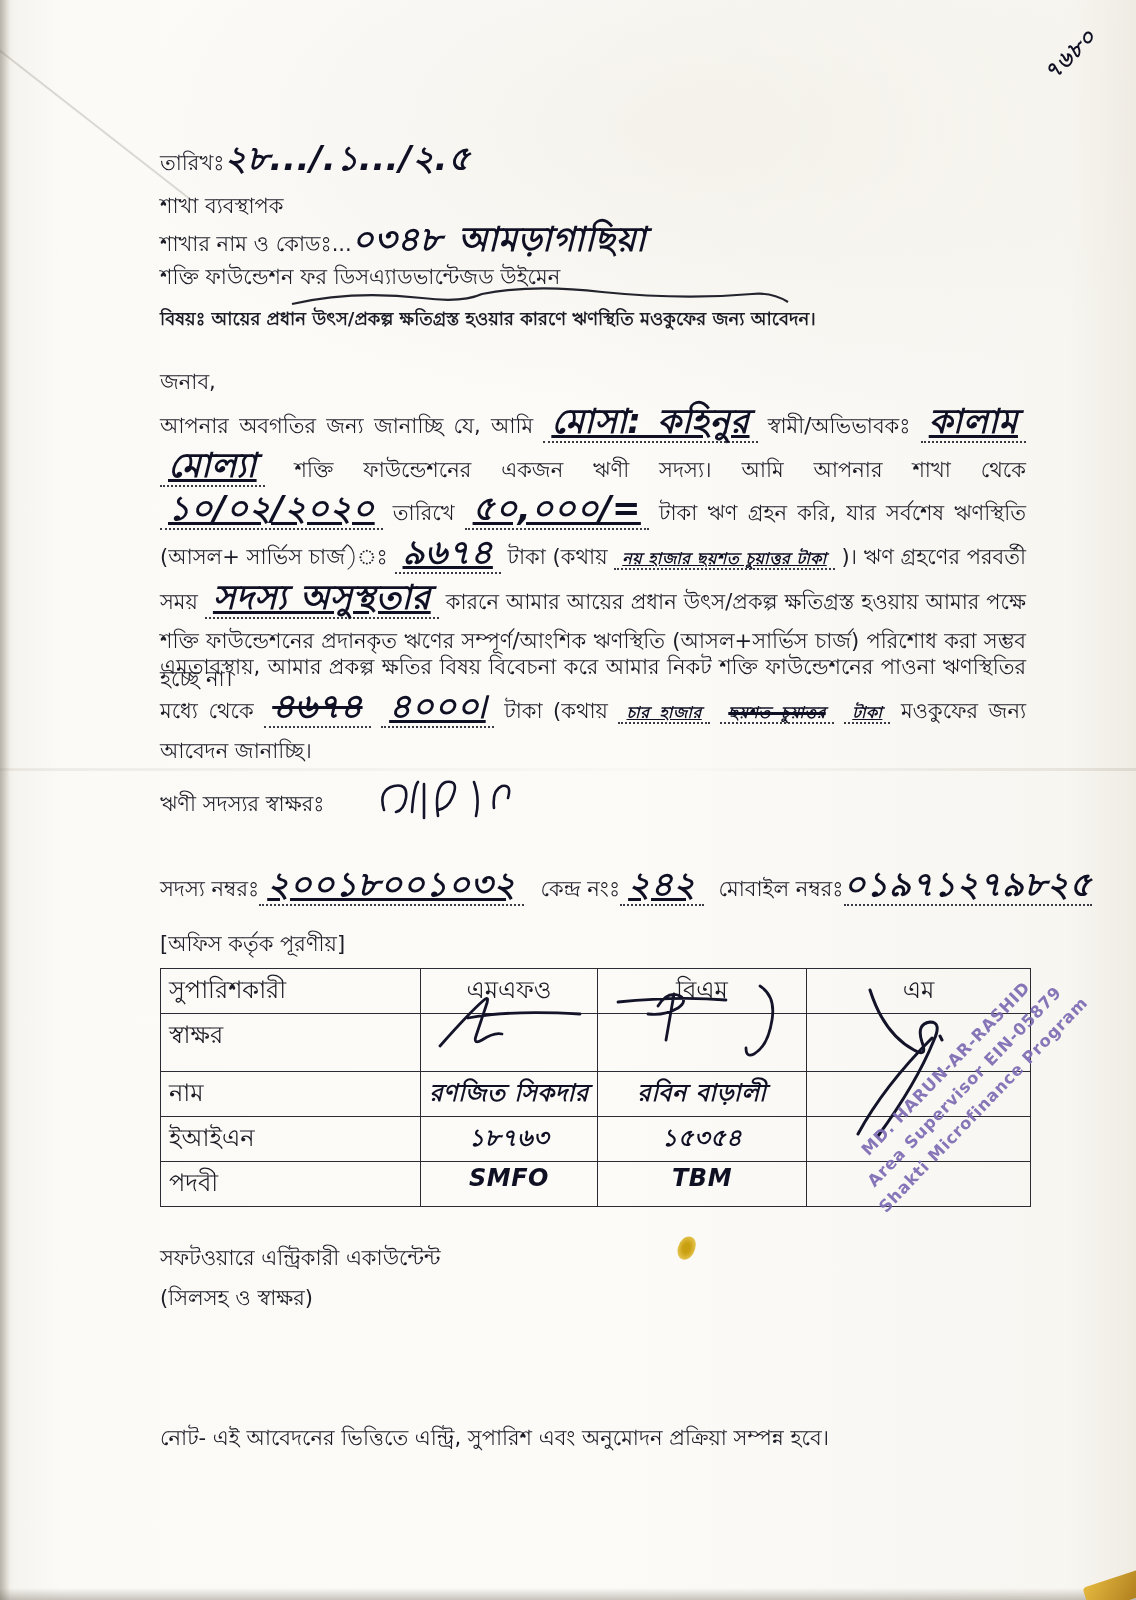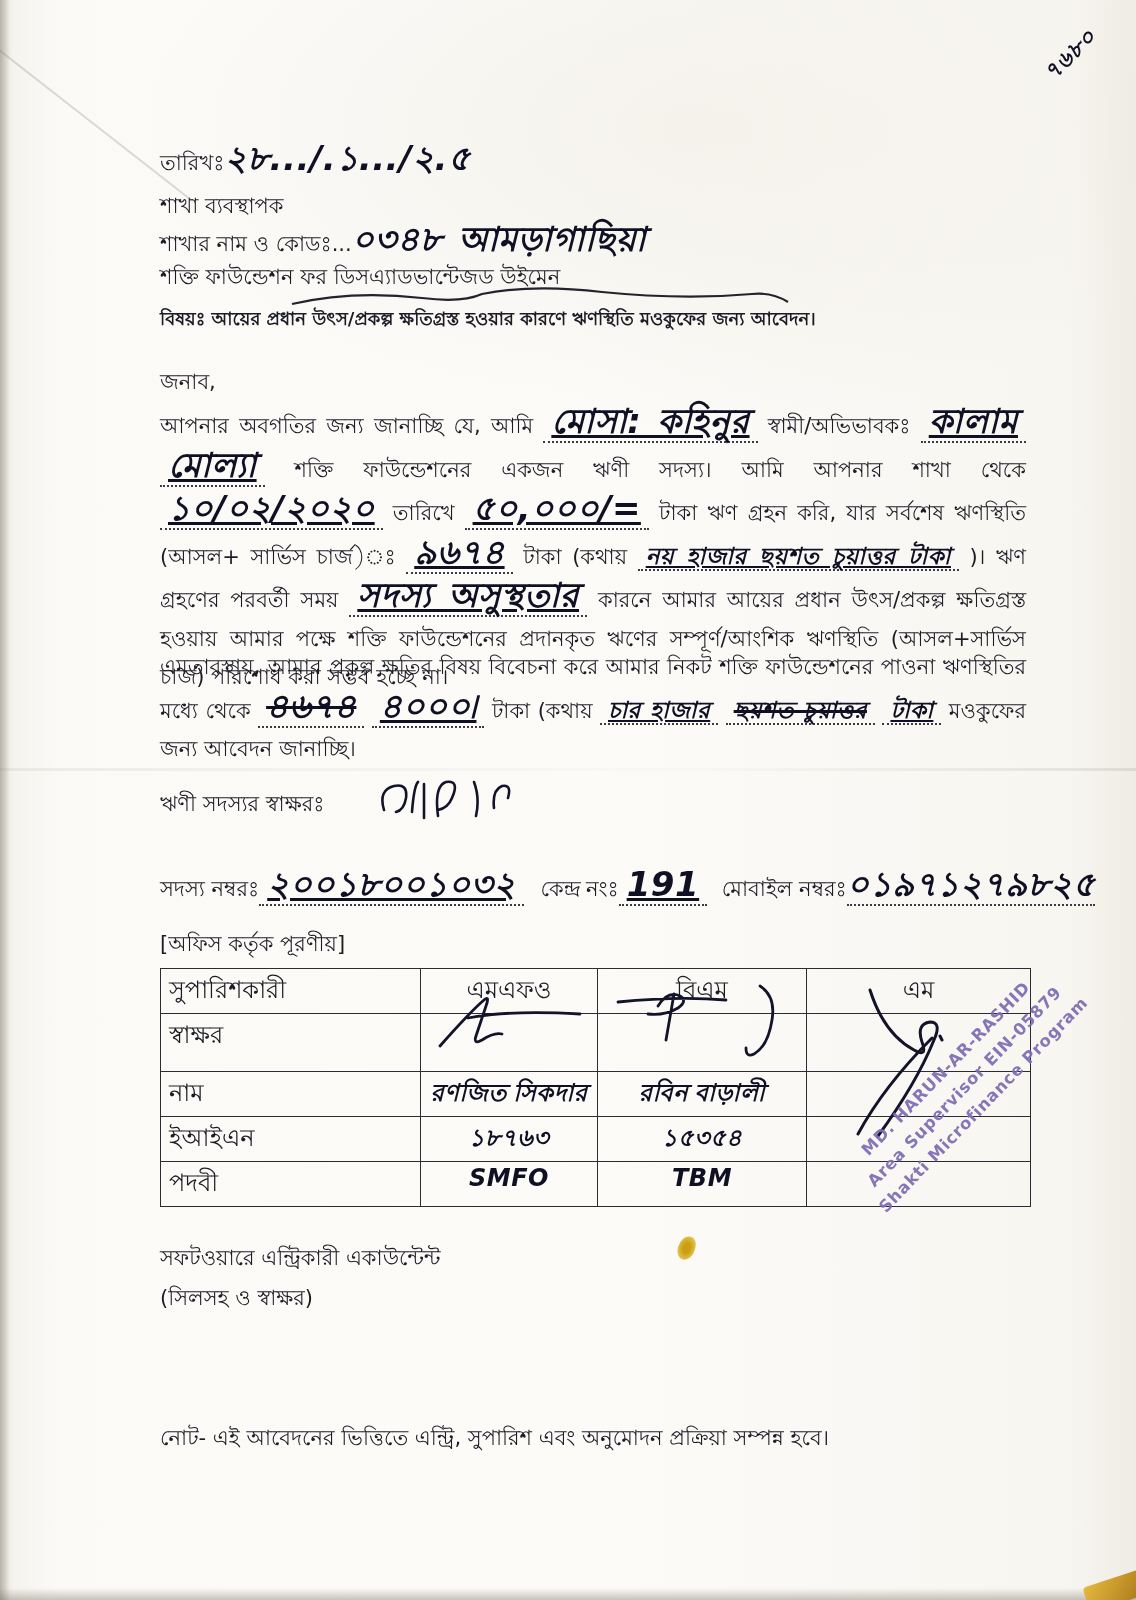--- a/index.html
+++ b/index.html
@@ -9,21 +9,21 @@
       radial-gradient(ellipse 900px 500px at 60% 8%, rgba(232,226,214,.35), rgba(0,0,0,0) 60%),
       linear-gradient(90deg, #e8e4dc 0px, #f6f4ef 14px, #fbfaf7 60px, #fcfbf8 50%, #f8f6f1 94%, #efece4 100%),
       #fbfaf7;
     font-family:"DejaVu Sans","Liberation Sans",sans-serif;
     color:#1b1b24;
   }
   .print{font-size:21px;color:#1c1c26;}
   .bold{font-weight:bold;}
   .hand{font-style:italic;font-weight:600;color:#101024;letter-spacing:.5px;}
   .hand-lg{font-size:34px;}
-  .hand-md{font-size:23px;}
+  .hand-md{font-size:16px;}
   .dotline{border-bottom:2px dotted #3a3a44;padding:0 8px;text-decoration:underline;}
   .strike{text-decoration:line-through;text-decoration-thickness:2.5px;text-decoration-color:#101024;}
   .abs{position:absolute;}
   .para{width:866px;text-align:justify;line-height:38.5px;}
   table.office{border-collapse:collapse;table-layout:fixed;}
   table.office td{border:1.6px solid #2b2b33;padding:2px 8px;vertical-align:top;font-size:24px;overflow:visible;}
   .cellc{text-align:center;}
   .stamp{
     color:#7d6cb4;font-size:16.5px;font-weight:bold;letter-spacing:.8px;line-height:26px;
     transform:rotate(-46deg);transform-origin:center;white-space:nowrap;opacity:.92;text-align:center;
@@ -96,21 +96,21 @@
   </div>
 
   <div class="abs print" style="left:160px;top:788px;">
     <span>ঋণী সদস্যর স্বাক্ষরঃ</span>
   </div>
   <svg class="abs" style="left:378px;top:772px;" width="150" height="58" viewBox="0 0 150 58">
     <path d="M6 38 q-6 -20 10 -24 q14 -3 12 12 q-2 12 -10 14 M34 40 q2 -26 6 -30 M46 12 l0 34 M60 44 q-4 -30 8 -34 q14 -2 6 16 q-4 10 -14 12 M96 10 q6 16 2 34 M116 36 q-2 -18 8 -22 q10 -2 6 12" fill="none" stroke="#13132a" stroke-width="2.6" stroke-linecap="round"></path>
   </svg>
   <div class="abs print" style="left:160px;top:858px;">
     <span>সদস্য নম্বরঃ</span><span class="hand hand-lg dotline">২০০১৮০০১০৩২</span>
-    <span style="margin-left:10px;font-family:Liberation Serif, serif;">কেন্দ্র নংঃ</span><span class="hand hand-lg dotline">191</span>
+    <span style="margin-left:10px;">কেন্দ্র নংঃ</span><span class="hand hand-lg dotline">২৪২</span>
     <span style="margin-left:8px;">মোবাইল নম্বরঃ</span><span class="hand hand-lg" style="border-bottom:2px dotted #3a3a44;">০১৯৭১২৭৯৮২৫</span>
   </div>
 
   <div class="abs print" style="left:160px;top:928px;">[অফিস কর্তৃক পূরণীয়]</div>
 
   <table class="office abs" style="left:160px;top:968px;width:870px;">
     <colgroup>
         <col style="width:260px;">
         <col style="width:177px;">
         <col style="width:209px;">
@@ -122,21 +122,21 @@
       <td class="cellc">এমএফও</td>
       <td class="cellc">বিএম</td>
       <td class="cellc">এম</td>
     </tr>
     <tr style="height:58px;">
       <td>স্বাক্ষর</td>
       <td></td>
       <td></td>
       <td></td>
     </tr>
-    <tr style="height:38px;font-family:Liberation Serif, serif;">
+    <tr style="height:38px;">
       <td>নাম</td>
       <td class="cellc hand hand-md">রণজিত সিকদার</td>
       <td class="cellc hand hand-md">রবিন বাড়ালী</td>
       <td class="cellc hand hand-md"></td>
     </tr>
     <tr style="height:34px;">
       <td>ইআইএন</td>
       <td class="cellc hand hand-md">১৮৭৬৩</td>
       <td class="cellc hand hand-md">১৫৩৫৪</td>
       <td class="cellc hand hand-md"></td>

